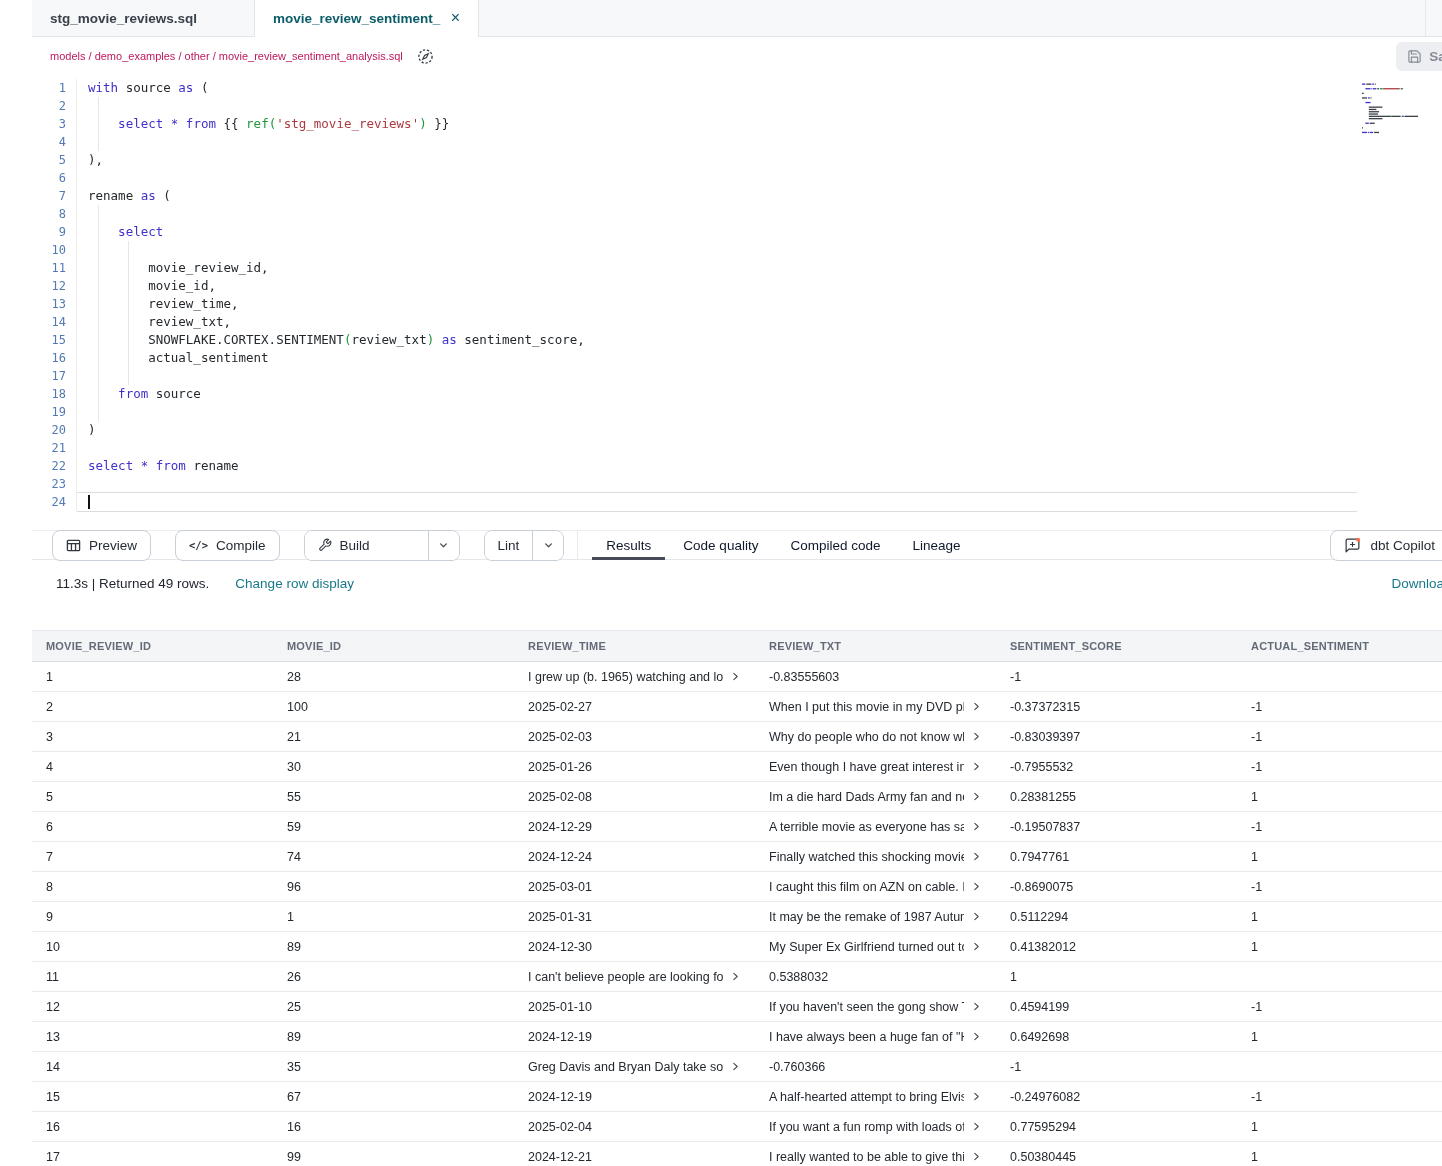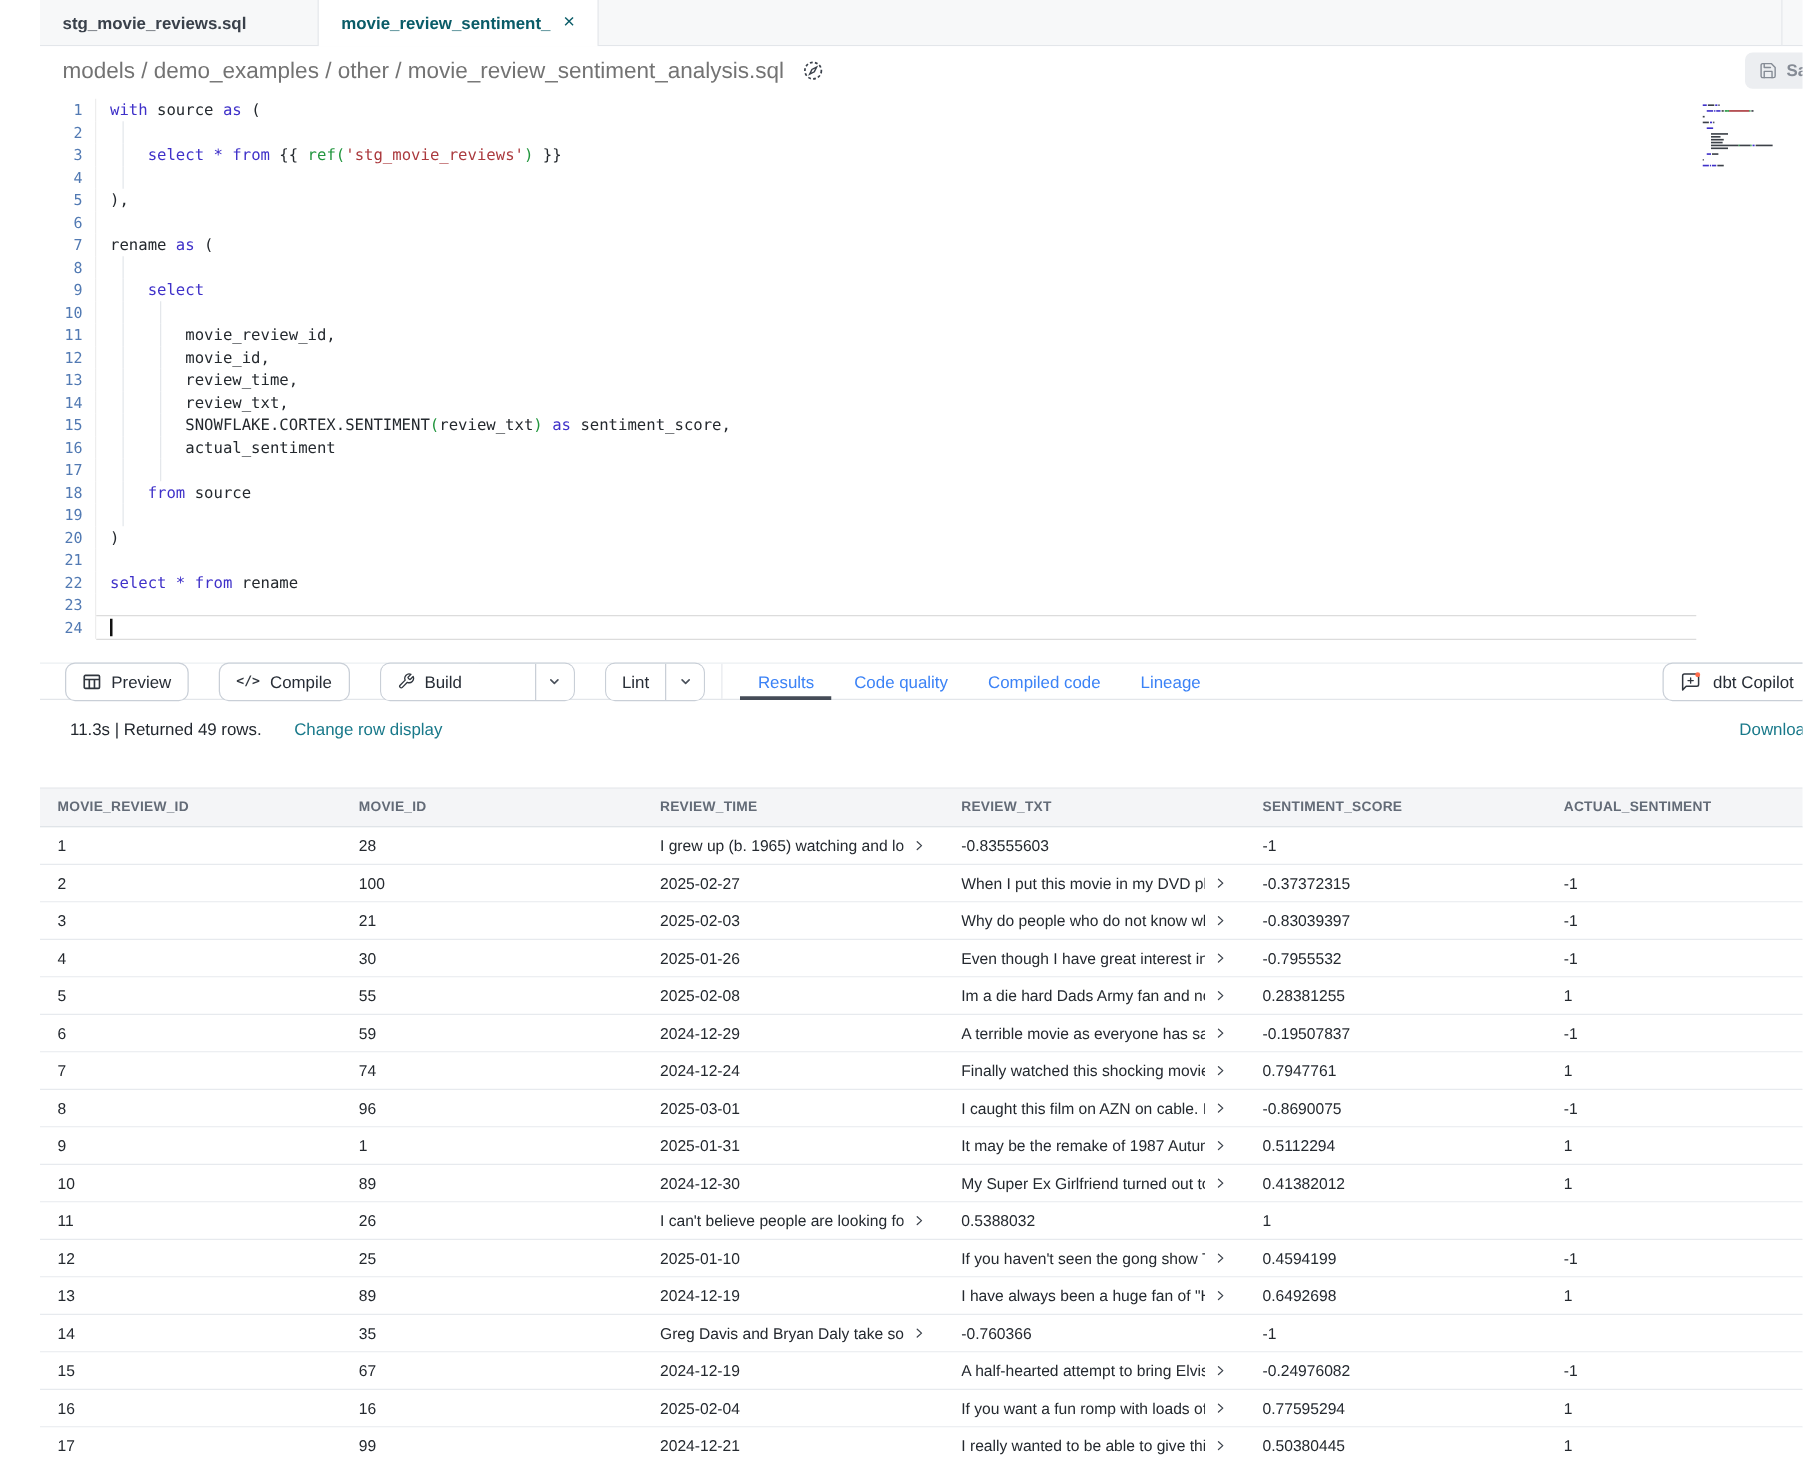--- a/index.html
+++ b/index.html
@@ -18,21 +18,21 @@
   .tab.active::after { content:""; position:absolute; left:0; right:0; bottom:-1px; height:1px; background:#fff; }
   .tab .lbl { overflow:hidden; white-space:nowrap; }
   .closex { font-size:16px; font-weight:400; color:var(--tab-active,#0a5c68); margin-left:10px; line-height:1; }
   .tabbar-right { margin-left:auto; display:flex; align-items:center; }
   .plus-divider { width:1px; height:37px; background:#e6e8ec; }
   .plus-btn { width:48px; text-align:center; font-size:20px; font-weight:400; color:#8a8f99; cursor:pointer; }
 
   
   .crumbbar { position:absolute; top:37px; left:0; right:0; height:38px; background:#fff;
     display:flex; align-items:center; padding:0 2px 0 18px; }
-  .crumb { font-size:18px; color:#737373; }
+  .crumb { font-size:11px; color:#be185d; }
   .compass-btn { margin-left:10px; width:26px; height:26px; border-radius:50%; display:flex;
     align-items:center; justify-content:center; cursor:pointer; }
   .save-btn { margin-left:auto; width:76px; height:29px; background:#eceef1; border:none; border-radius:6px;
     display:flex; align-items:center; justify-content:center; gap:7px; color:#858b95;
     font-size:13.5px; font-weight:600; font-family:inherit; }
 
   
   .editor { position:absolute; top:75px; left:0; right:0; height:455px; background:#fff;
     font-family:"DejaVu Sans Mono", monospace; font-size:12.5px; }
   #lines { padding-top:4px; }
@@ -62,21 +62,21 @@
   .btn-group { display:flex; align-items:stretch; height:31px; overflow:hidden; }
   .btn-group.mr24 { margin-right:24px;gap:45px; } .btn-group.mr14 { margin-right:13px; }
   .btn-main { border:none; background:#fff; display:flex; align-items:center; gap:8px; padding:0 13px;
     font-size:13.5px; color:#262c35; font-weight:500; font-family:inherit; cursor:pointer; }
   .btn-caret { border:none; border-left:1px solid #c9cfd7; background:#fff; width:31px; display:flex;
     align-items:center; justify-content:center; cursor:pointer; }
   .codeglyph { font-family:"DejaVu Sans Mono", monospace; font-size:10.5px; font-weight:700; color:#30363e; }
   .divider-v { width:1px; align-self:stretch; background:#e7eaee; }
   .rtabs { display:flex; align-self:stretch; align-items:stretch; margin-left:12px; }
   .rtab { position:relative; display:flex; align-items:center; padding:0 16px; font-size:13.5px;
-    color:#3b82f6; cursor:pointer;text-align:right; }
+    color:#0f172a; cursor:pointer;text-align:right; }
   .rtab.active::after { content:""; position:absolute; left:2px; right:2px; bottom:-1px; height:3px;
     background:var(--underline,#454c57); }
   .copilot { margin-left:auto; margin-right:3px; height:31px; border:1px solid #c9cfd7; border-radius:8px;
     background:#fff; display:flex; align-items:center; gap:9px; padding:0 13px; font-size:13.5px;
     color:#262c35; font-weight:500; font-family:inherit; cursor:pointer; }
 
   
   .statusrow { position:absolute; top:576px; left:16px; right:0; height:54px; display:flex;
     align-items:flex-start; padding-left:8px; font-size:13.5px; color:#23282f; }
   .link { color:var(--accent-teal,#19798a); cursor:pointer; }

